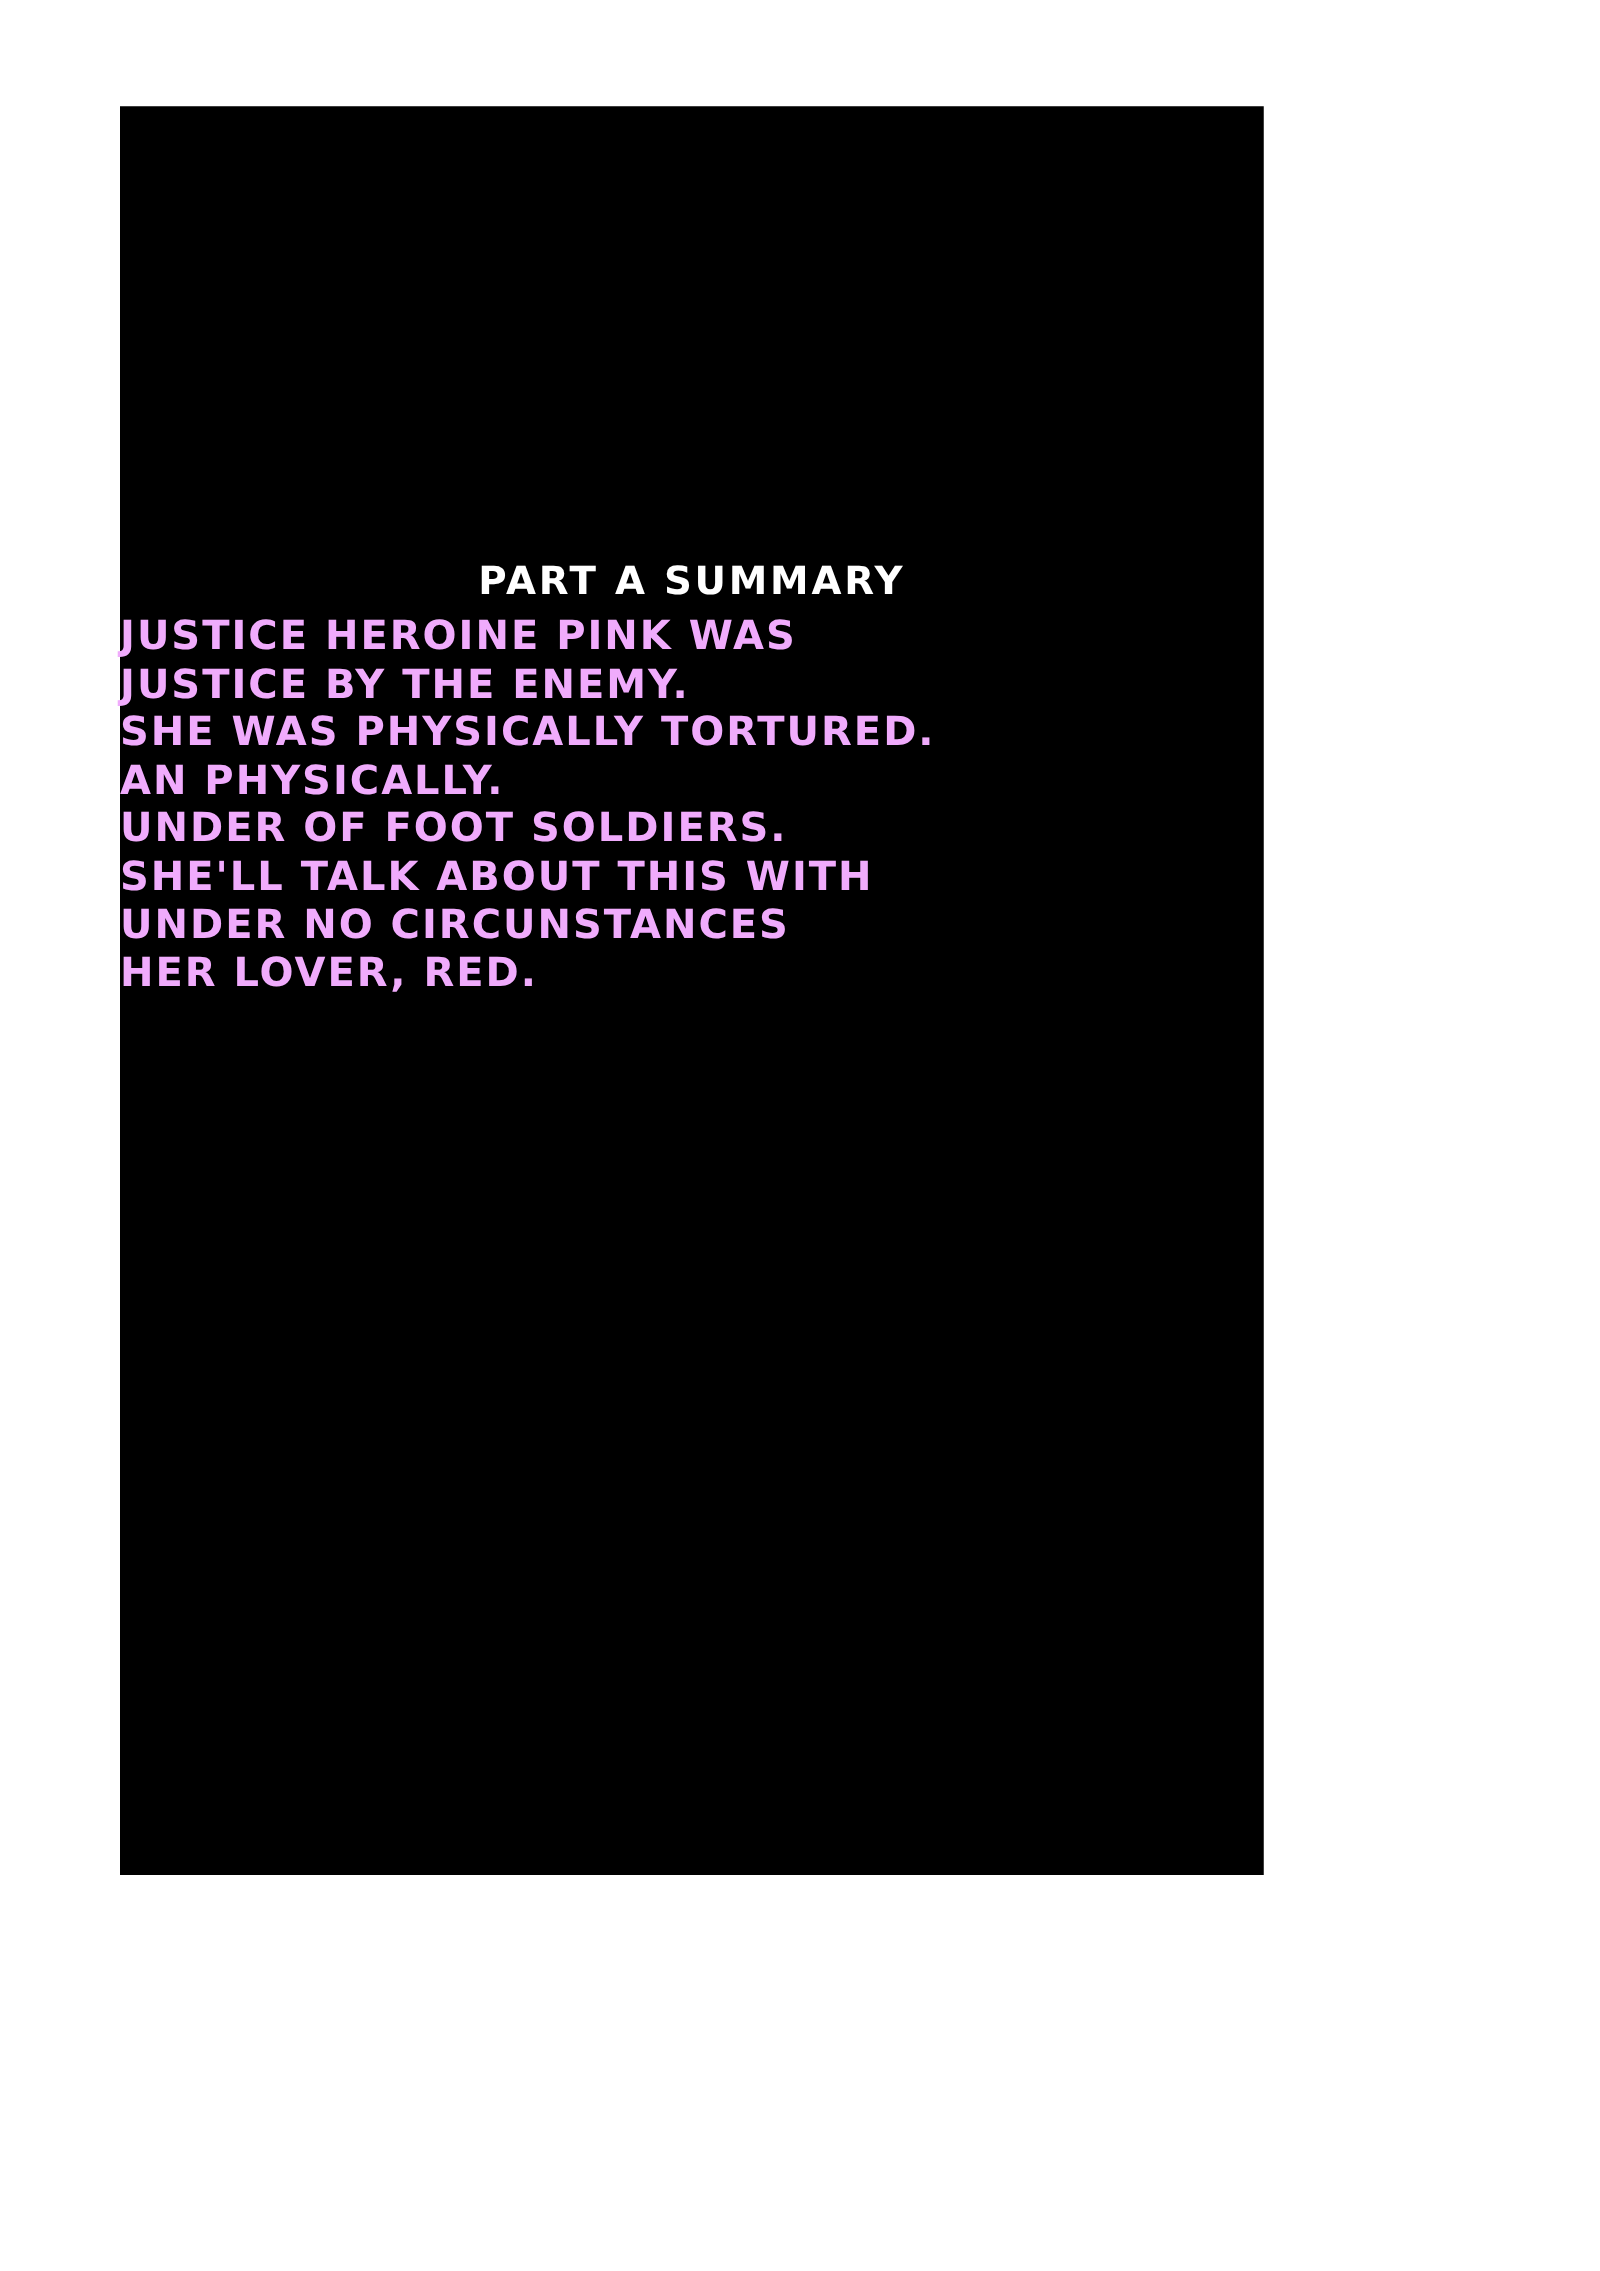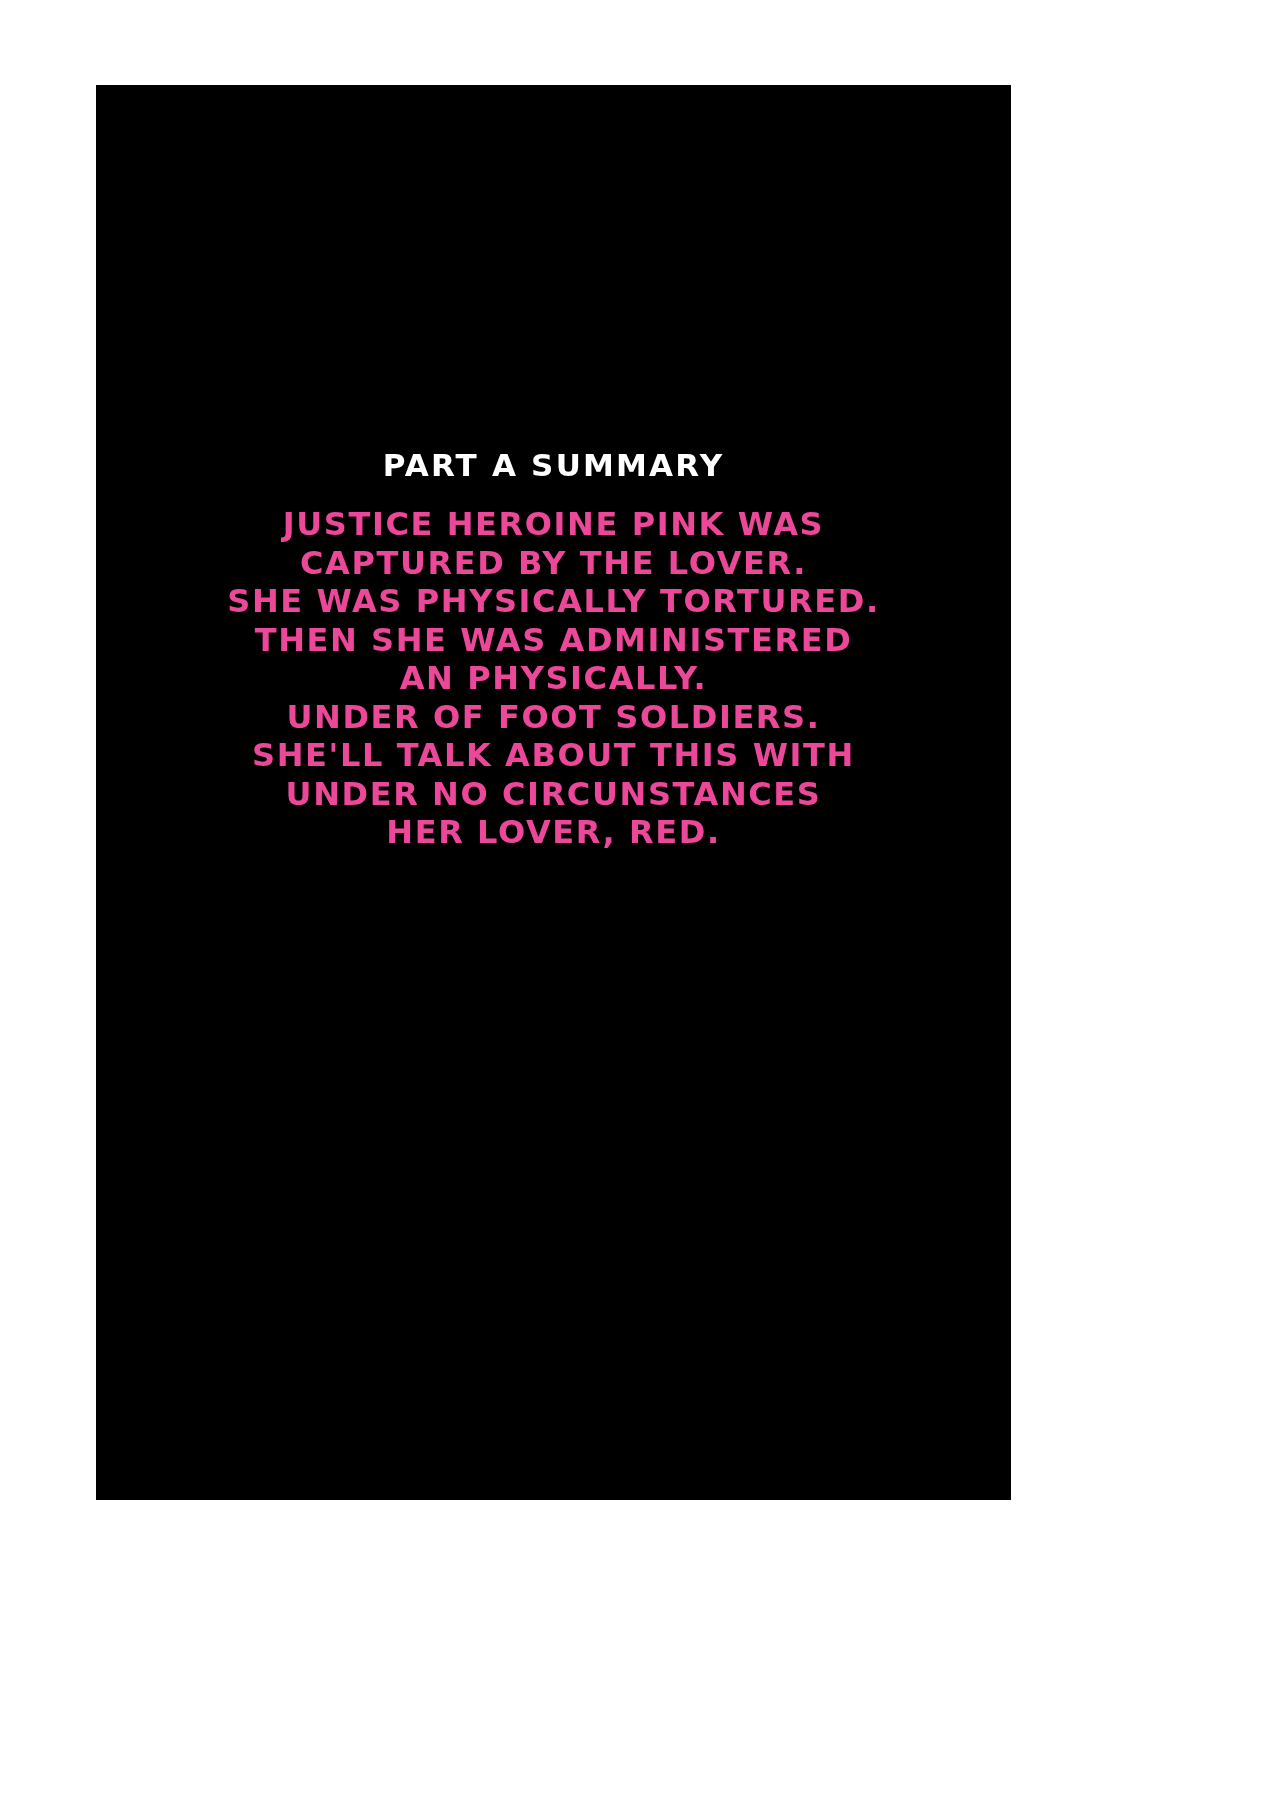--- a/index.html
+++ b/index.html
@@ -40,23 +40,23 @@
     font-size: 31px;
     letter-spacing: 2.2px;
     font-weight: bold;
     color: #ffffff;
     font-family: "DejaVu Sans", sans-serif;
   }
   .summary-body {
     position: absolute;
     left: 0;
     width: 100%;
-    top: 420px;
-    text-align: center;
-    color: #ec4899;
+    top: 404px;
+    text-align: left;
+    color: #f0abfc;
   }
   .summary-line {
     display: block;
     font-size: 32px;
     line-height: 38.5px;
     letter-spacing: 1.6px;
     font-weight: bold;
     white-space: nowrap;
     font-family: "DejaVu Sans", sans-serif;
   }
@@ -64,23 +64,22 @@
 </head>
 <body>
 
 <div id="page">
   <div id="panel">
 
     <div class="summary-title">PART A SUMMARY</div>
 
     <div class="summary-body">
       <span class="summary-line">JUSTICE HEROINE PINK WAS</span>
-      <span class="summary-line">CAPTURED BY THE LOVER.</span>
+      <span class="summary-line">JUSTICE BY THE ENEMY.</span>
       <span class="summary-line">SHE WAS PHYSICALLY TORTURED.</span>
-      <span class="summary-line">THEN SHE WAS ADMINISTERED</span>
       <span class="summary-line">AN PHYSICALLY.</span>
       <span class="summary-line">UNDER OF FOOT SOLDIERS.</span>
       <span class="summary-line">SHE'LL TALK ABOUT THIS WITH</span>
       <span class="summary-line">UNDER NO CIRCUNSTANCES</span>
       <span class="summary-line">HER LOVER, RED.</span>
     </div>
 
   </div>
 </div>
 

